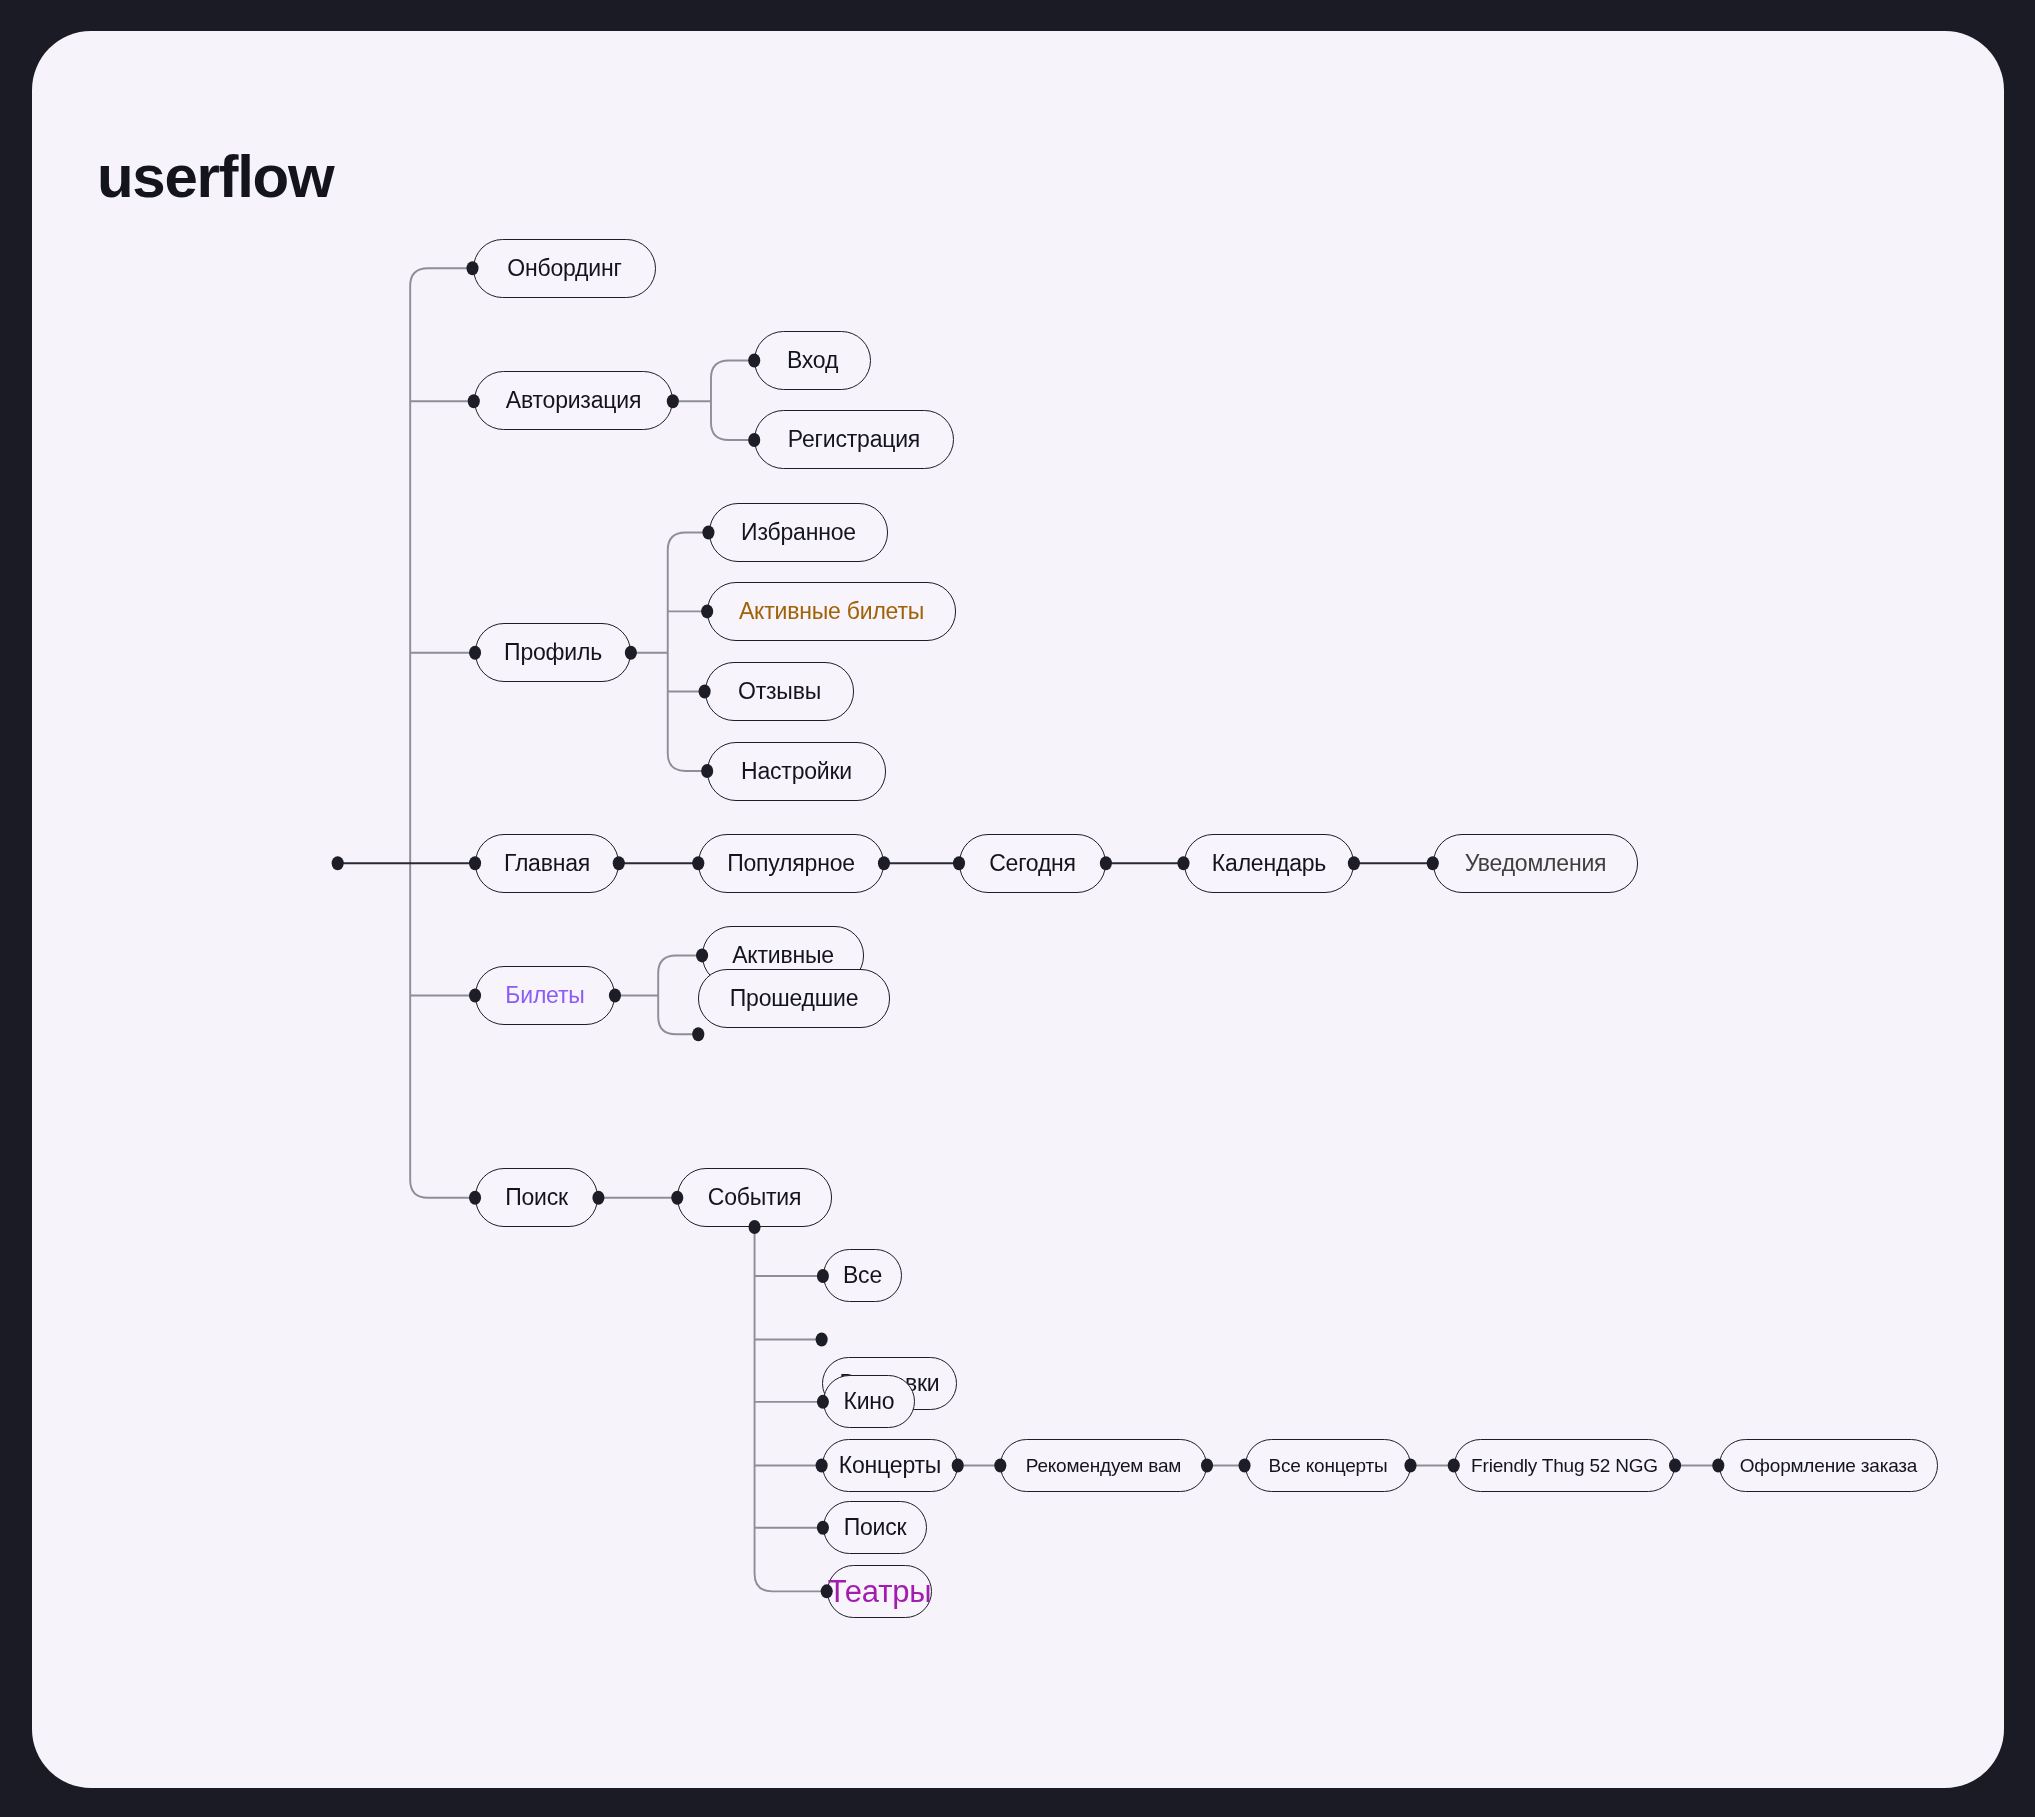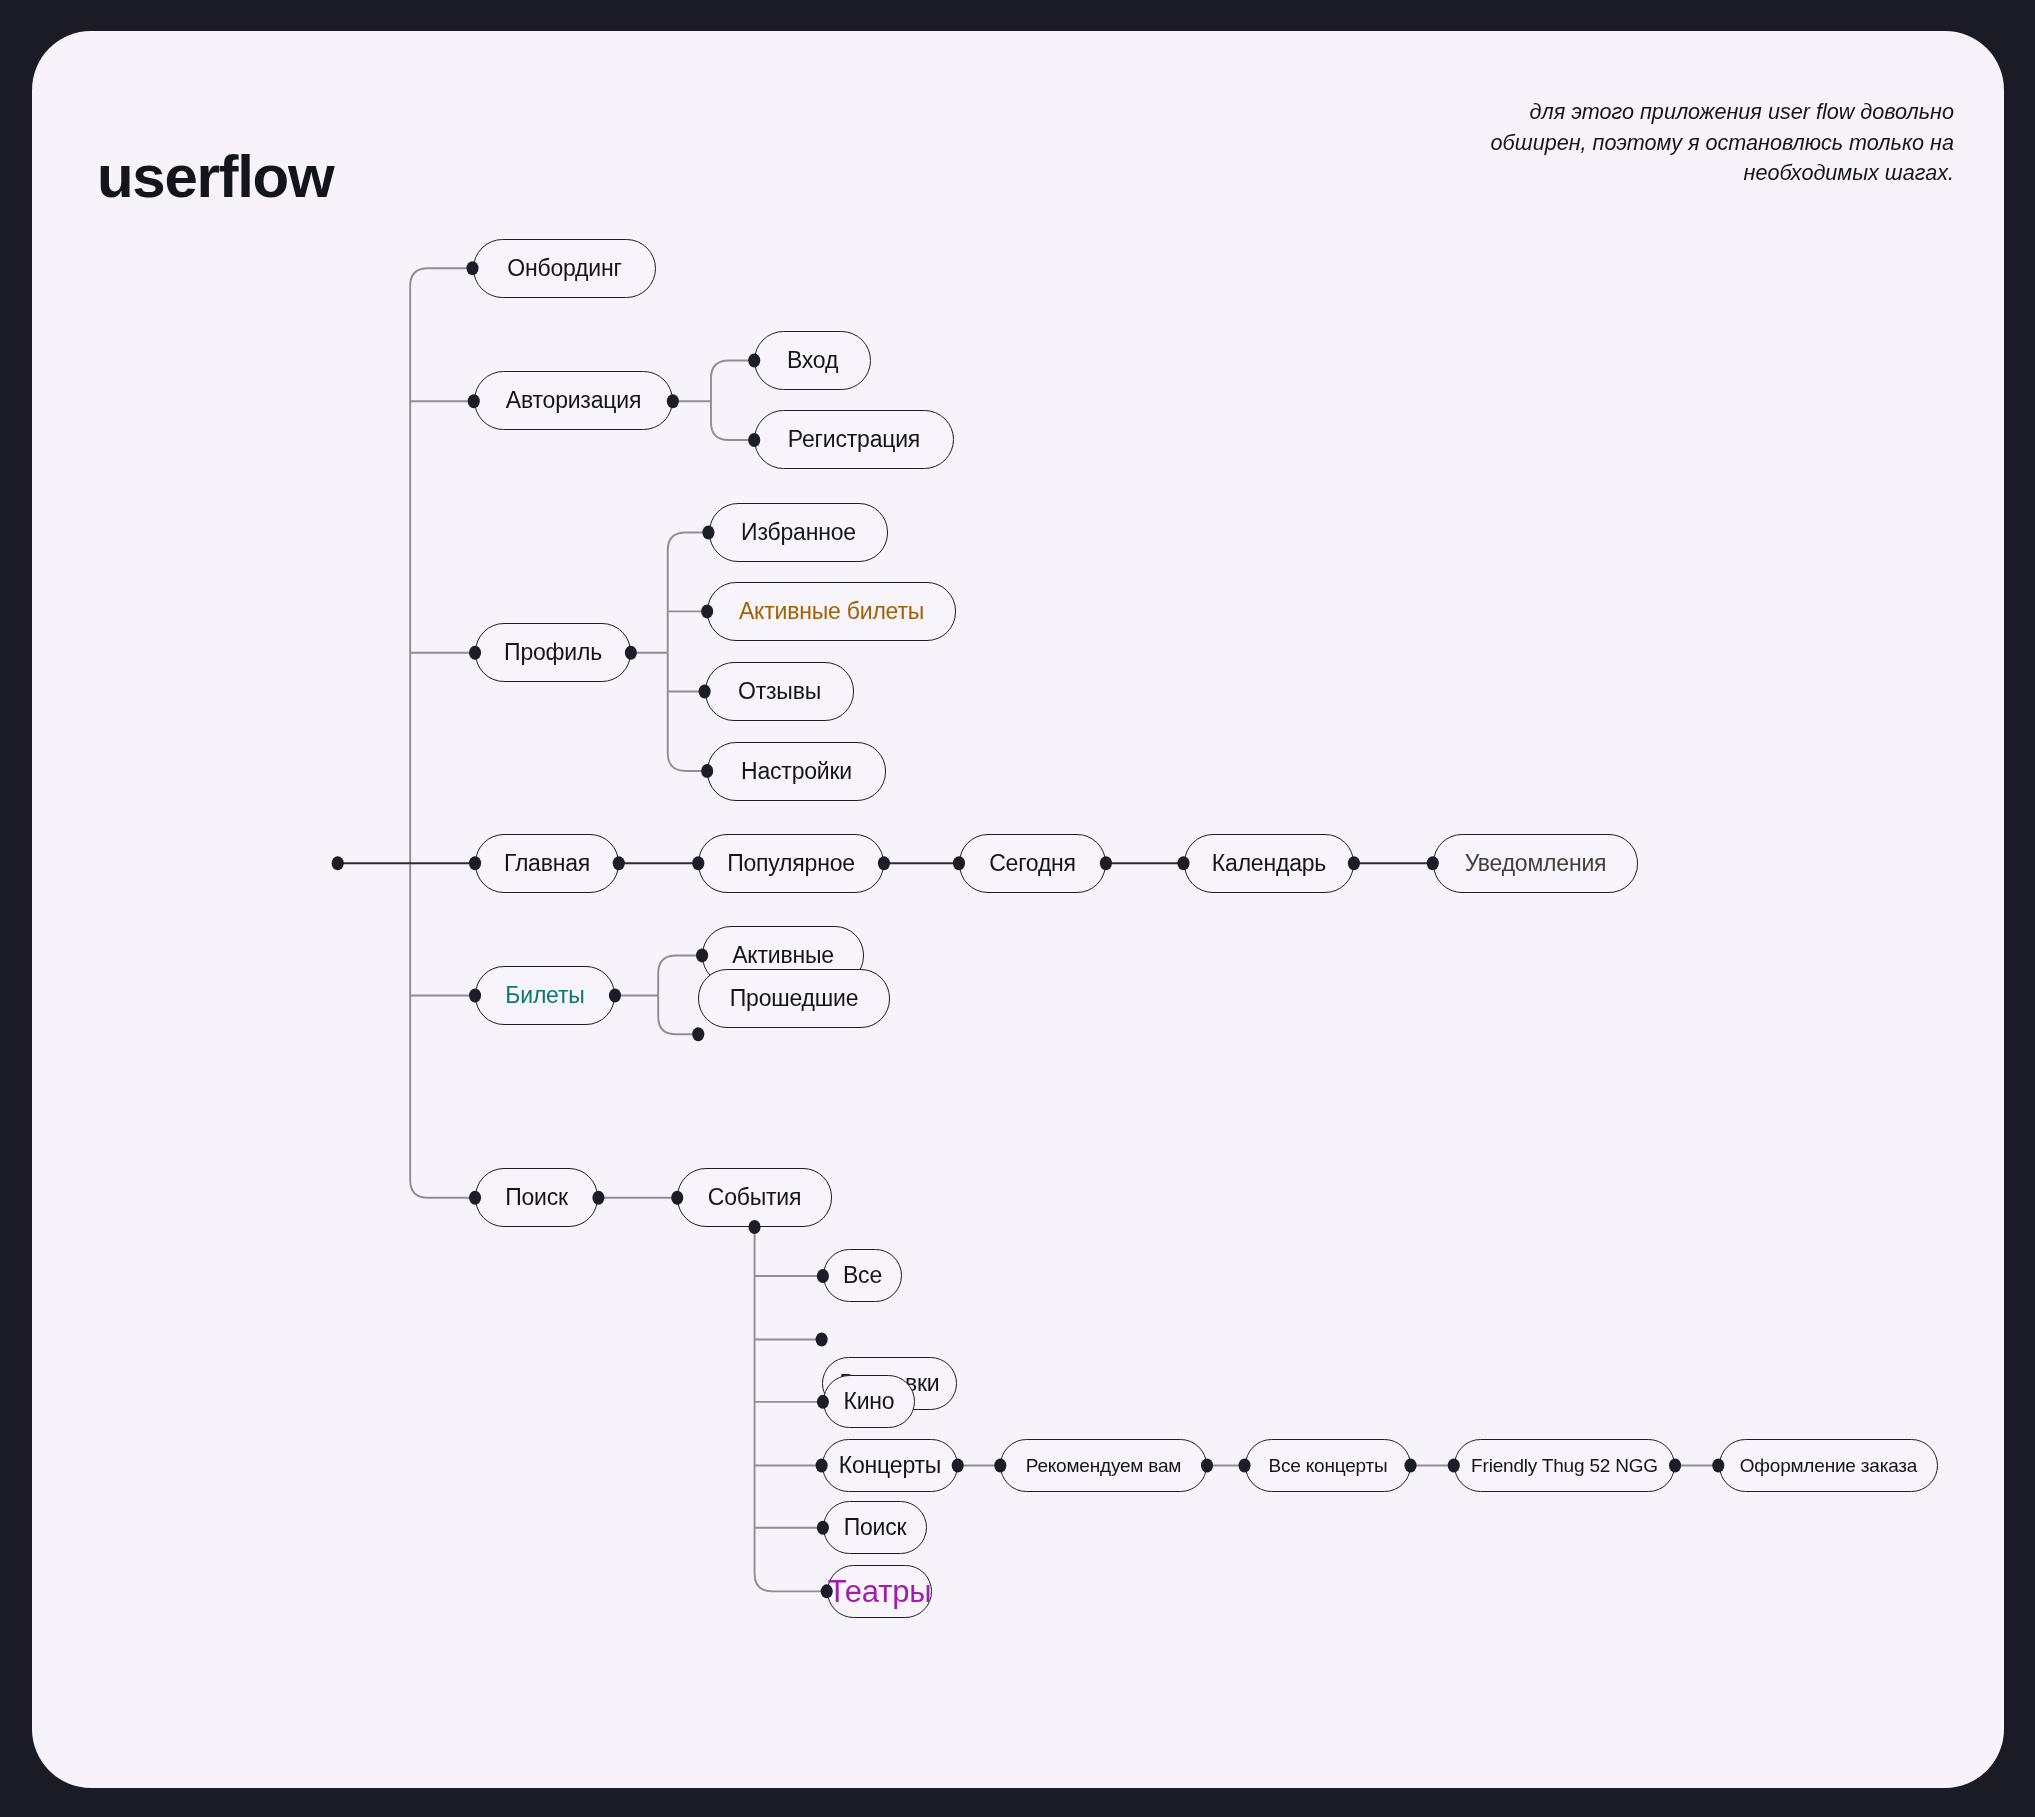--- a/index.html
+++ b/index.html
@@ -33,41 +33,36 @@
     white-space:nowrap;
   }
   svg.edges{position:absolute;left:0;top:0;pointer-events:none;}
 </style>
 </head>
 <body>
 
 <div class="stage">
   <div class="panel"></div>
   <h1 class="title">userflow</h1>
-  <div class="note">
-    <div>для этого приложения user flow довольно</div>
-    <div>обширен, поэтому я остановлюсь только на</div>
-    <div>необходимых шагах.</div>
-  </div>
   <div class="diagram" id="diagram">
       <div class="node" style="left: 473px; top: 239px; width: 183px; height: 59px; border-radius: 30px; font-size: 23px; background: rgb(247, 244, 251); border-color: rgb(29, 29, 39); color: rgb(20, 20, 29);">Онбординг</div>
       <div class="node" style="left: 474px; top: 371px; width: 199px; height: 59px; border-radius: 30px; font-size: 23px; background: rgb(247, 244, 251); border-color: rgb(29, 29, 39); color: rgb(20, 20, 29);">Авторизация</div>
       <div class="node" style="left: 754px; top: 331px; width: 117px; height: 59px; border-radius: 30px; font-size: 23px; background: rgb(247, 244, 251); border-color: rgb(29, 29, 39); color: rgb(20, 20, 29);">Вход</div>
       <div class="node" style="left: 754px; top: 410px; width: 200px; height: 59px; border-radius: 30px; font-size: 23px; background: rgb(247, 244, 251); border-color: rgb(29, 29, 39); color: rgb(20, 20, 29);">Регистрация</div>
       <div class="node" style="left: 475px; top: 623px; width: 156px; height: 59px; border-radius: 29px; font-size: 23px; background: rgb(247, 244, 251); border-color: rgb(29, 29, 39); color: rgb(20, 20, 29); text-align: center;">Профиль</div>
       <div class="node" style="left: 709px; top: 503px; width: 179px; height: 59px; border-radius: 29px; font-size: 23px; background: rgb(247, 244, 251); border-color: rgb(29, 29, 39); color: rgb(20, 20, 29);">Избранное</div>
       <div class="node" style="left: 707px; top: 582px; width: 249px; height: 59px; border-radius: 29px; font-size: 23px; background: rgb(247, 244, 251); border-color: rgb(29, 29, 39); color: #a16207;">Активные билеты</div>
       <div class="node" style="left: 705px; top: 662px; width: 149px; height: 59px; border-radius: 29px; font-size: 23px; background: rgb(247, 244, 251); border-color: rgb(29, 29, 39); color: rgb(20, 20, 29);">Отзывы</div>
       <div class="node" style="left: 707px; top: 742px; width: 179px; height: 59px; border-radius: 29px; font-size: 23px; background: rgb(247, 244, 251); border-color: rgb(29, 29, 39); color: rgb(20, 20, 29);">Настройки</div>
       <div class="node" style="left: 475px; top: 834px; width: 144px; height: 59px; border-radius: 29px; font-size: 23px; background: rgb(247, 244, 251); border-color: rgb(29, 29, 39); color: rgb(20, 20, 29);">Главная</div>
       <div class="node" style="left: 698px; top: 834px; width: 186px; height: 59px; border-radius: 29px; font-size: 23px; background: rgb(247, 244, 251); border-color: rgb(29, 29, 39); color: rgb(20, 20, 29);">Популярное</div>
       <div class="node" style="left: 959px; top: 834px; width: 147px; height: 59px; border-radius: 29px; font-size: 23px; background: rgb(247, 244, 251); border-color: rgb(29, 29, 39); color: rgb(20, 20, 29);">Сегодня</div>
       <div class="node" style="left: 1184px; top: 834px; width: 170px; height: 59px; border-radius: 29px; font-size: 23px; background: rgb(247, 244, 251); border-color: rgb(29, 29, 39); color: rgb(20, 20, 29);">Календарь</div>
       <div class="node" style="left: 1433px; top: 834px; width: 205px; height: 59px; border-radius: 29px; font-size: 23px; background: rgb(247, 244, 251); border-color: rgb(29, 29, 39); color: #404040;">Уведомления</div>
-      <div class="node" style="left: 475px; top: 966px; width: 140px; height: 59px; border-radius: 29px; font-size: 23px; background: rgb(247, 244, 251); border-color: rgb(29, 29, 39); color: #0f766e; text-align: center;">Билеты</div>
+      <div class="node" style="left: 475px; top: 966px; width: 140px; height: 59px; border-radius: 29px; font-size: 23px; background: rgb(247, 244, 251); border-color: rgb(29, 29, 39); color: #8b5cf6; text-align: center;">Билеты</div>
       <div class="node" style="left: 702px; top: 926px; width: 162px; height: 59px; border-radius: 29px; font-size: 23px; background: rgb(247, 244, 251); border-color: rgb(29, 29, 39); color: rgb(20, 20, 29);">Активные</div>
       <div class="node" style="left: 698px; top: 969px; width: 192px; height: 59px; border-radius: 29px; font-size: 23px; background: rgb(247, 244, 251); border-color: rgb(29, 29, 39); color: rgb(20, 20, 29);">Прошедшие</div>
       <div class="node" style="left: 475px; top: 1168px; width: 123px; height: 59px; border-radius: 29px; font-size: 23px; background: rgb(247, 244, 251); border-color: rgb(29, 29, 39); color: rgb(20, 20, 29);">Поиск</div>
       <div class="node" style="left: 677px; top: 1168px; width: 155px; height: 59px; border-radius: 29px; font-size: 23px; background: rgb(247, 244, 251); border-color: rgb(29, 29, 39); color: rgb(20, 20, 29);">События</div>
       <div class="node" style="left: 823px; top: 1249px; width: 79px; height: 53px; border-radius: 27px; font-size: 23px; background: rgb(247, 244, 251); border-color: rgb(29, 29, 39); color: rgb(20, 20, 29);">Все</div>
       <div class="node" style="left: 822px; top: 1313px; width: 135px; height: 53px; border-radius: 27px; font-size: 23px; background: rgb(247, 244, 251); border-color: rgb(29, 29, 39); color: rgb(20, 20, 29); margin-top: 44px;">Выставки</div>
       <div class="node" style="left: 823px; top: 1375px; width: 92px; height: 53px; border-radius: 27px; font-size: 23px; background: rgb(247, 244, 251); border-color: rgb(29, 29, 39); color: rgb(20, 20, 29);">Кино</div>
       <div class="node" style="left: 822px; top: 1439px; width: 136px; height: 53px; border-radius: 27px; font-size: 23px; background: rgb(247, 244, 251); border-color: rgb(29, 29, 39); color: rgb(20, 20, 29);">Концерты</div>
       <div class="node" style="left: 1000px; top: 1439px; width: 207px; height: 53px; border-radius: 27px; font-size: 19px; background: rgb(247, 244, 251); border-color: rgb(29, 29, 39); color: rgb(20, 20, 29);">Рекомендуем вам</div>
       <div class="node" style="left: 1245px; top: 1439px; width: 166px; height: 53px; border-radius: 27px; font-size: 19px; background: rgb(247, 244, 251); border-color: rgb(29, 29, 39); color: rgb(20, 20, 29);">Все концерты</div>

